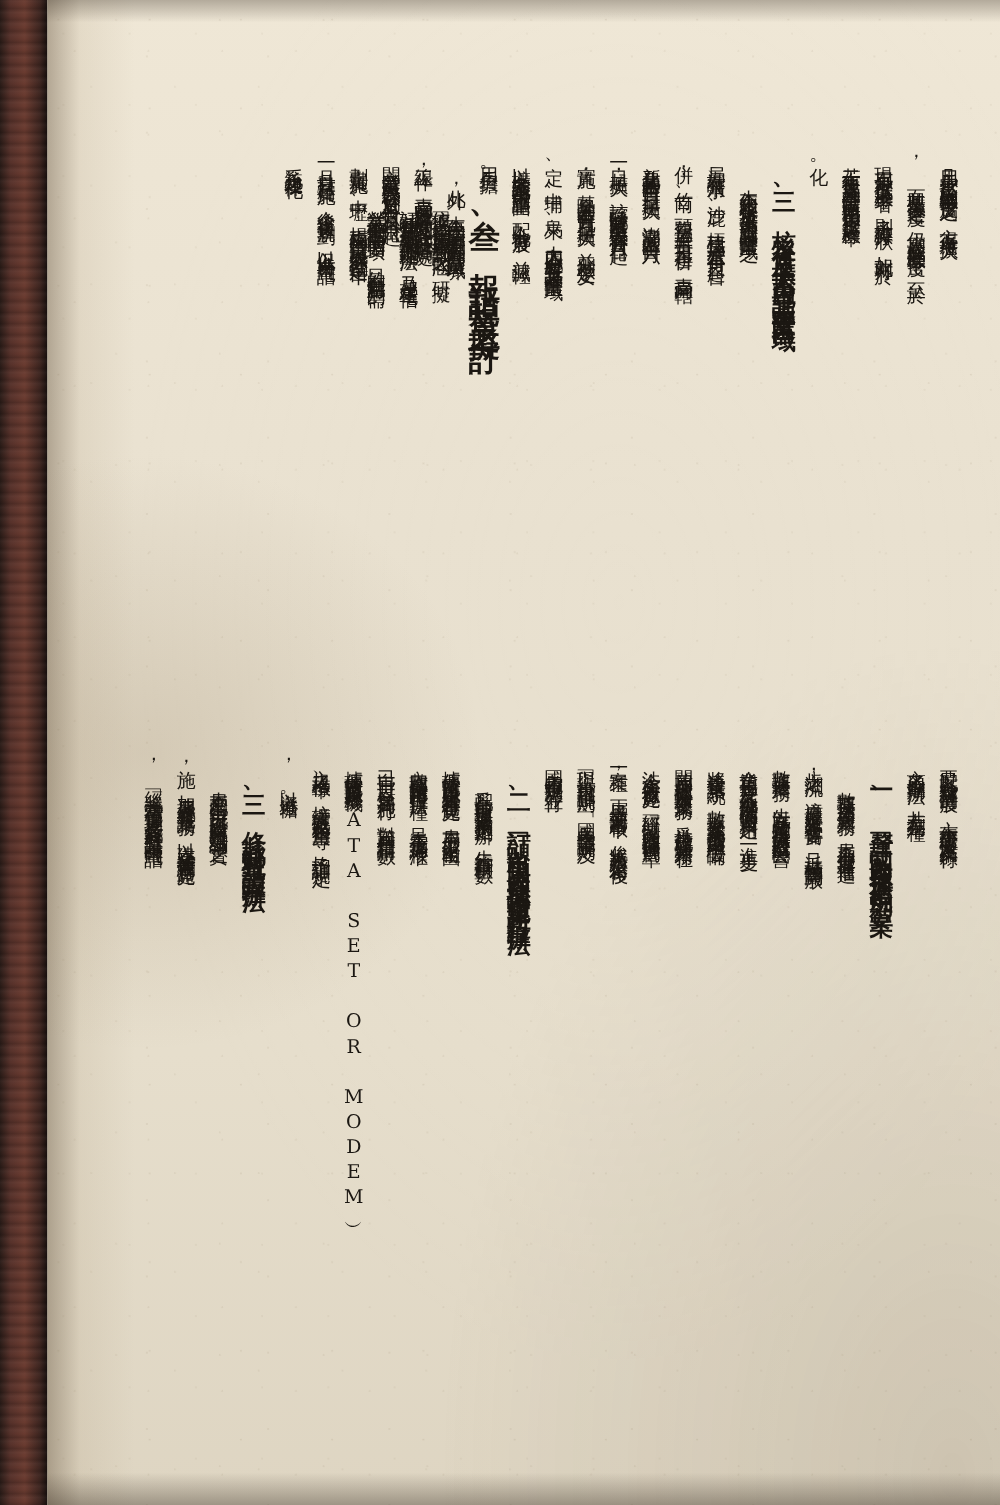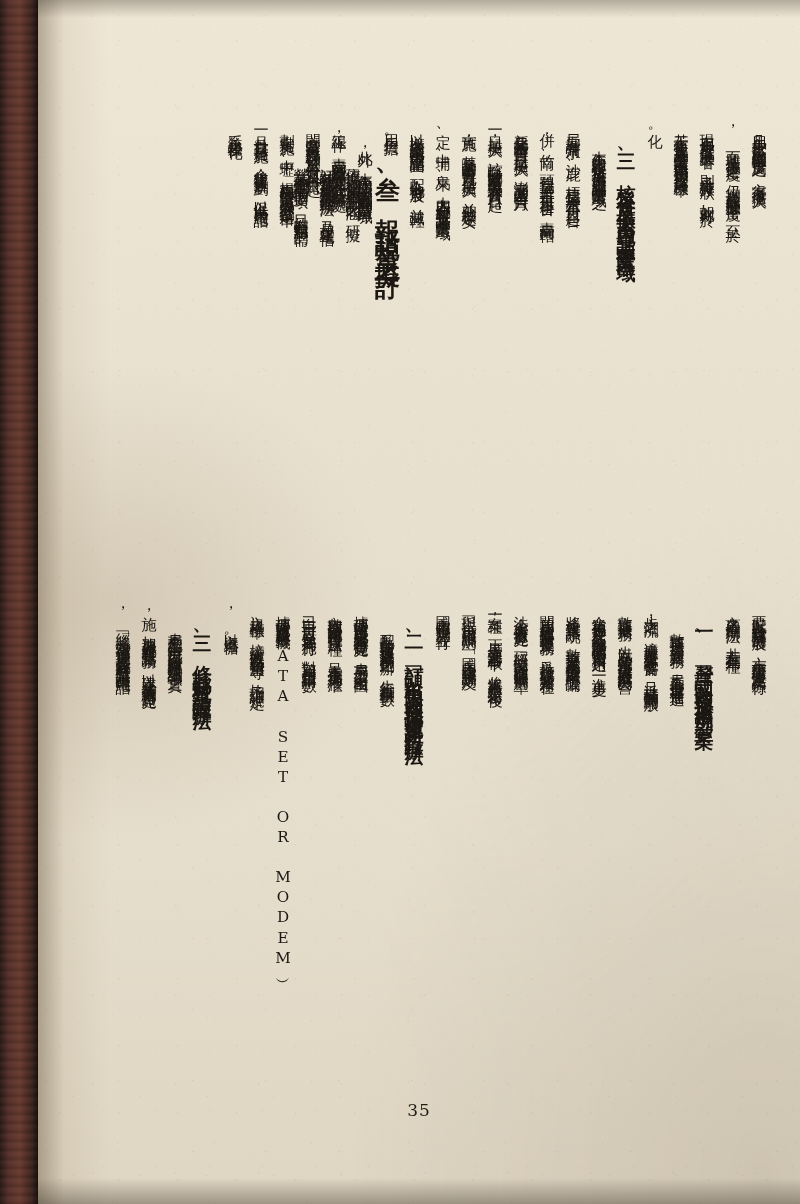--- a/index.html
+++ b/index.html
@@ -228,19 +228,18 @@
         <div class="vcol">已自十二月一日令頒各局施行。對於用戶聲請租用數</div>
         <div class="vcol">據傳輸電路以及數據機（DATA SET OR MODEM）</div>
         <div class="vcol">之規格標準、接續方式以及裝租費用等，均予詳細規定</div>
         <div class="vcol">，以資遵循。</div>
         <div class="vcol heading indent1">三、修訂鄉村電話設置辦法</div>
         <div class="vcol indent1">本局爲配合中央「現階段農村經濟建設綱領」之實</div>
         <div class="vcol">施，加速發展鄉村電話業務，以建立全省通信網路起見</div>
         <div class="vcol">，經將「臺灣電信管理局接受各鄉村聲請裝設市內電話</div>
       </div>
 
-      <div class="page-number">35</div>
     </div>
   </div>
 
   <div class="edge-shadow-top"></div>
   <div class="edge-shadow-bottom"></div>
 </div>
 
 </body></html>

